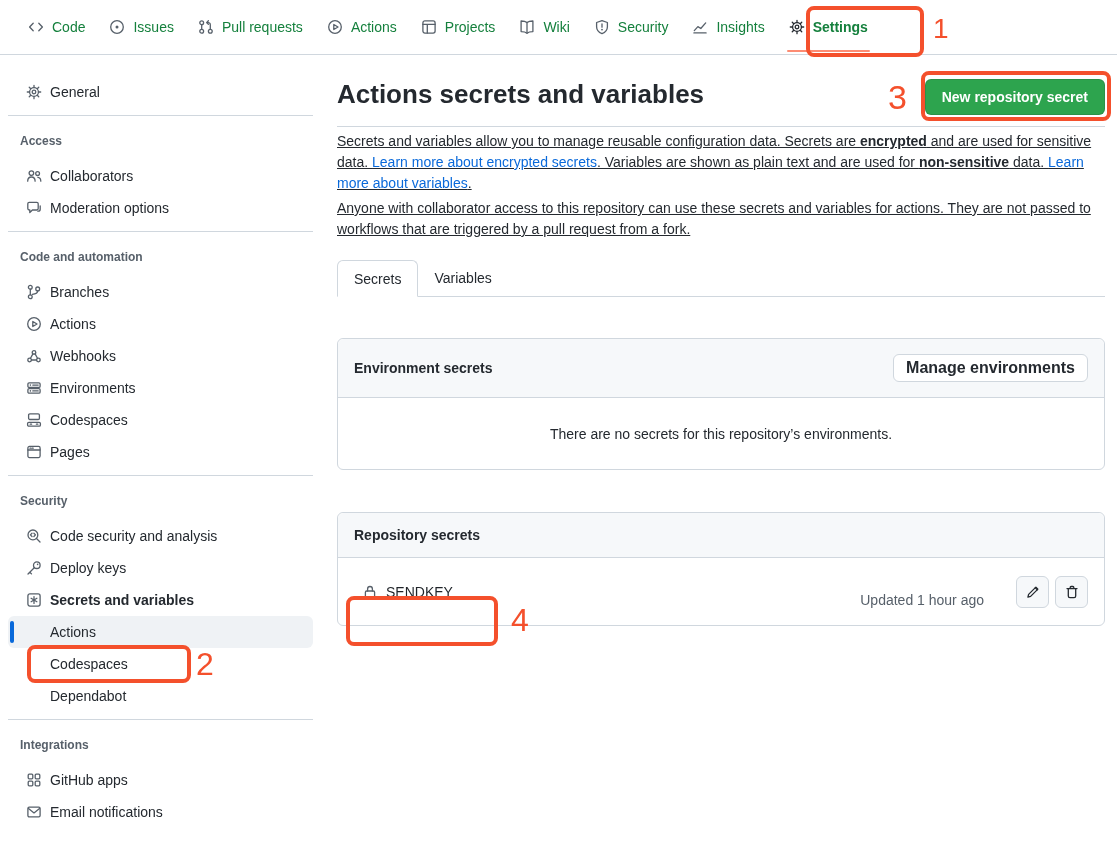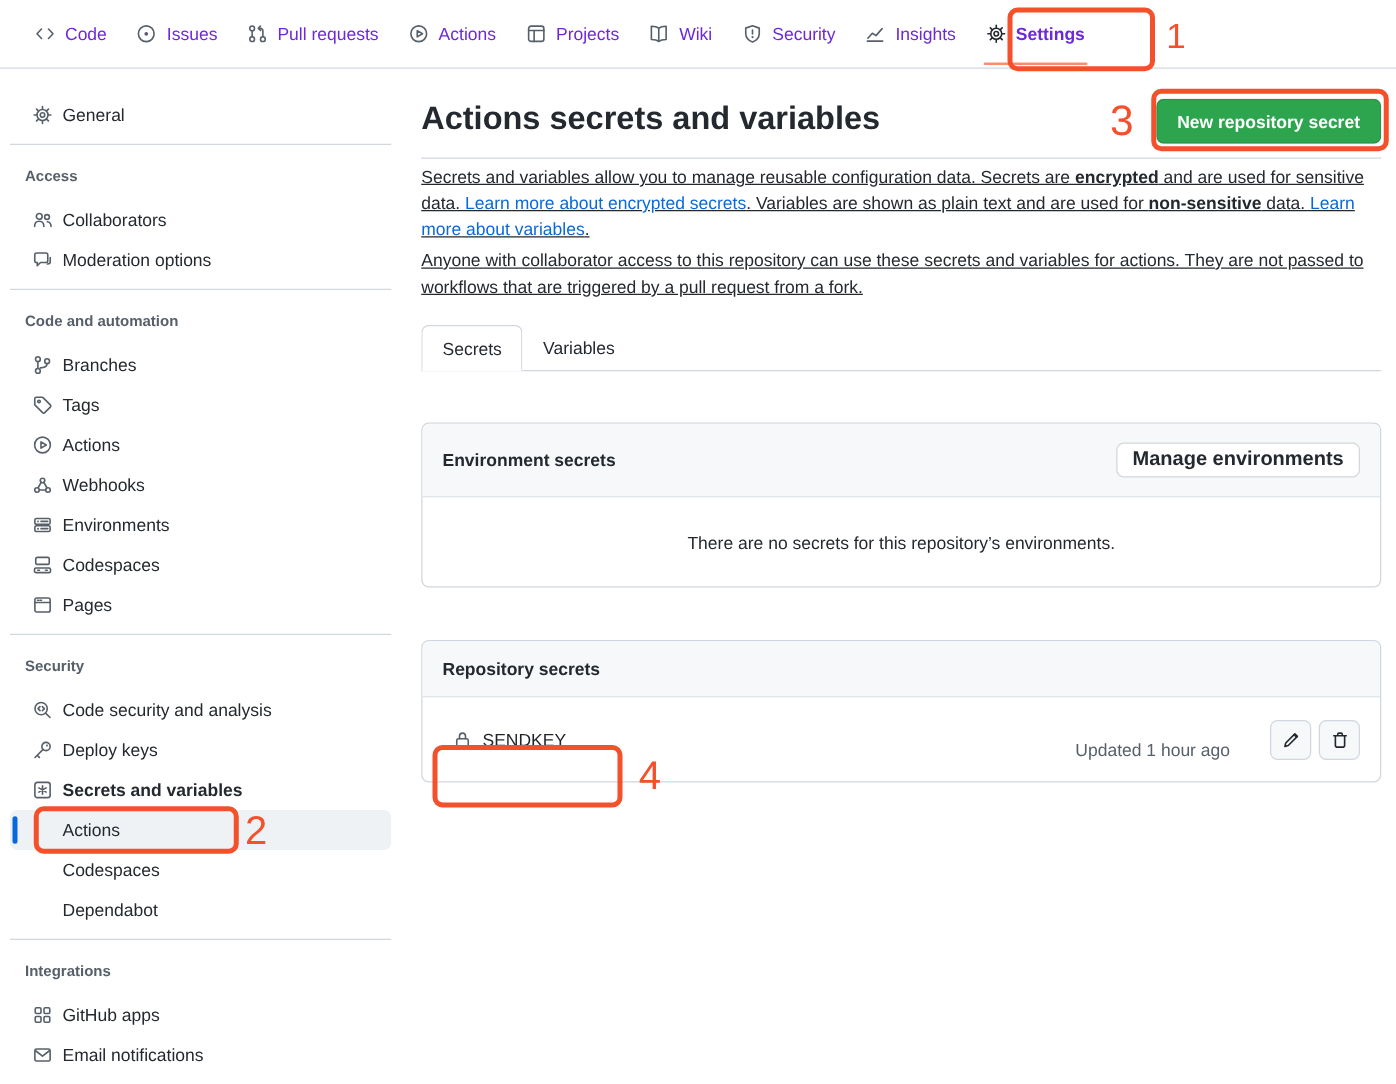--- a/index.html
+++ b/index.html
@@ -12,21 +12,21 @@
   .ic { display:inline-flex; width:16px; height:16px; color:#57606a; flex:none; }
   .ic svg { width:16px; height:16px; }
 
   
   .topnav {
     display:flex; align-items:center; height:55px; padding-left:20px;
     border-bottom:1px solid #d0d7de; background:#ffffff;
   }
   .nav-item {
     display:flex; align-items:center; gap:8px; height:30px; padding:0 8px;
-    margin-right:8px; position:relative; cursor:pointer; color:#6d28d9; white-space:nowrap;
+    margin-right:8px; position:relative; cursor:pointer; color:#15803d; white-space:nowrap;
   }
   .nav-item.active { font-weight:700; }
   .nav-item.active .ic { color:#24292f; }
   .nav-item.active::after {
     content:""; position:absolute; left:6px; right:6px; bottom:-10px; height:2px;
     border-radius:3px; background:#fd8c73;
   }
 
   
   .sidebar { position:absolute; left:0; top:72px; width:321px; padding-top:4px; }
@@ -242,29 +242,20 @@
     <div class="side-item">
       <span class="ic">
         <svg viewBox="0 0 16 16" fill="none" stroke="currentColor" stroke-width="1.3" stroke-linecap="round" stroke-linejoin="round">
           <circle cx="4.3" cy="3.3" r="1.9"></circle>
           <circle cx="4.3" cy="12.7" r="1.9"></circle>
           <circle cx="11.7" cy="4.9" r="1.9"></circle>
           <path d="M4.3 5.2v5.6M11.7 6.8c0 2.5-2.3 3.3-5.4 3.5"></path>
         </svg>
       </span>
       <span class="txt">Branches</span>
-    </div>
-    <div class="side-item">
-      <span class="ic">
-        <svg viewBox="0 0 16 16" fill="none" stroke="currentColor" stroke-width="1.3" stroke-linecap="round" stroke-linejoin="round">
-          <path d="M1.8 3a1.2 1.2 0 0 1 1.2-1.2h4.6c.32 0 .62.13.85.35l5.8 5.8a1.2 1.2 0 0 1 0 1.7l-4.5 4.5a1.2 1.2 0 0 1-1.7 0l-5.8-5.8A1.2 1.2 0 0 1 1.8 7.6z"></path>
-          <circle cx="5.2" cy="5.2" r="1"></circle>
-        </svg>
-      </span>
-      <span class="txt">Tags</span>
     </div>
     <div class="side-item">
       <span class="ic">
         <svg viewBox="0 0 16 16" fill="none" stroke="currentColor" stroke-width="1.3" stroke-linecap="round" stroke-linejoin="round">
           <circle cx="8" cy="8" r="6.3"></circle>
           <path d="M6.8 5.5v5l4.2-2.5z"></path>
         </svg>
       </span>
       <span class="txt">Actions</span>
       <span class="chev">

